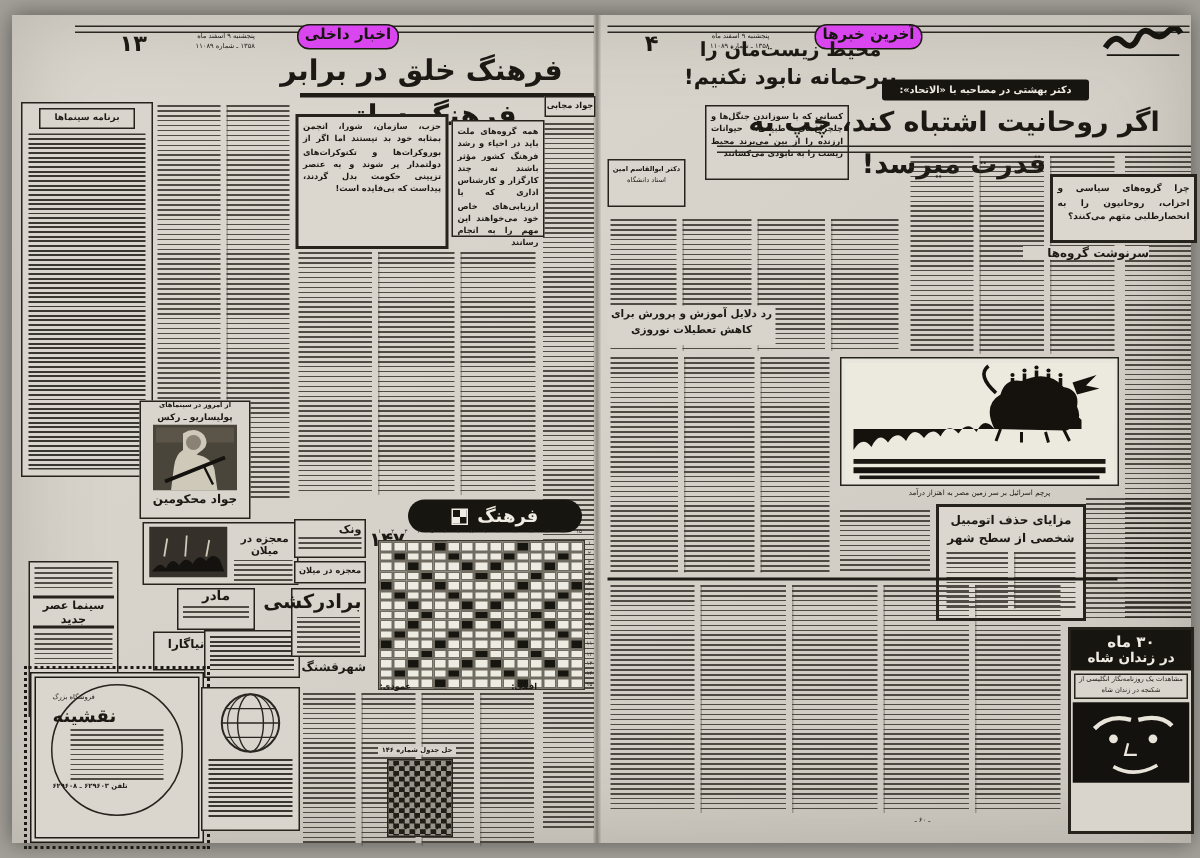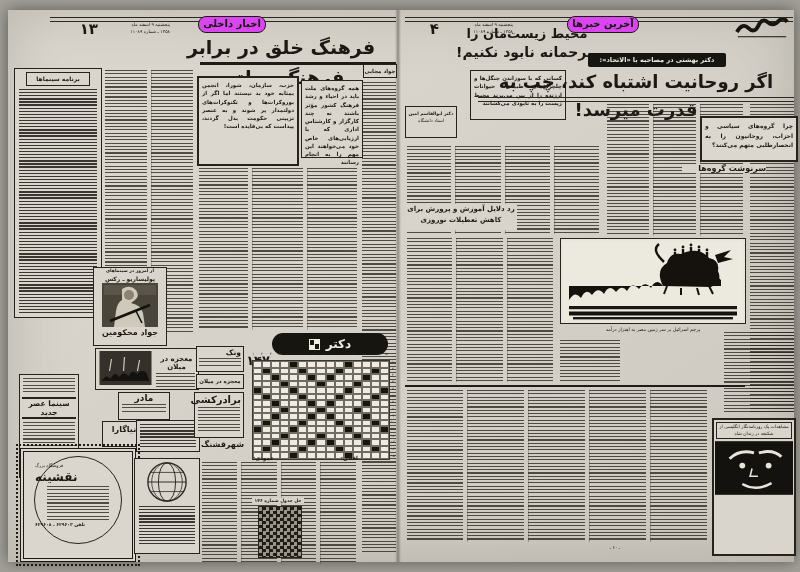--- a/index.html
+++ b/index.html
@@ -144,28 +144,28 @@
     </svg>
     <div class="ftext-dense" style="height:40px;margin:2px 4px;"></div>
   </div>
 
   <div class="abs box" style="left:196px;top:346px;width:46px;height:24px;">
     <div class="b" style="font-size:7.5px;padding:1px 2px;">ونک</div>
     <div class="ftext" style="height:8px;margin:0 2px;"></div>
   </div>
   <div class="abs box b ctr" style="left:196px;top:374px;width:46px;height:13px;font-size:5.5px;line-height:13px;">معجزه در میلان</div>
   <div class="abs box" style="left:194px;top:392px;width:48px;height:44px;">
-    <div class="b" style="font-size:10px;padding:1px 2px;">برادرکشی</div>
+    <div class="b" style="font-size:13px;padding:1px 2px;">برادرکشی</div>
     <div class="ftext" style="height:26px;margin:1px 3px;"></div>
   </div>
   <div class="abs b" style="left:196px;top:440px;width:48px;font-size:8px;">شهرقشنگ</div>
 
   <div class="abs b" style="left:246px;top:336px;width:24px;font-size:13px;margin-top:17px;">۱۴۷</div>
   <div class="abs" style="left:272px;top:333px;width:116px;height:22px;background:#17150f;border-radius:11px;display:flex;align-items:center;justify-content:center;gap:6px;">
-    <span class="b" style="color:#efece4;font-size:12px;">دکتر</span>
+    <span class="b" style="color:#efece4;font-size:12px;">فرهنگ</span>
     <span class="checker"></span>
   </div>
   <div id="xw-colnums" class="abs numrow" style="left:252px;top:352px;width:136px;height:7px;">
       <span>۱</span>
       <span>۲</span>
       <span>۳</span>
       <span>۴</span>
       <span>۵</span>
       <span>۶</span>
       <span>۷</span>
@@ -433,21 +433,21 @@
     </div>
   <div class="abs b ctr" style="left:252px;top:498px;width:52px;font-size:4.5px;background:#d8d4cb;">حل جدول شماره ۱۴۶</div>
   <div class="abs solthumb" style="left:258px;top:506px;width:42px;height:50px;"></div>
 
   <div class="abs dblrule" style="left:405px;top:17px;width:388px;"></div>
   <div class="abs b" style="left:421px;top:20px;width:18px;font-size:15px;">۴</div>
   <div class="abs t4" style="left:443px;top:22px;width:70px;">
     <div>پنجشنبه ۹ اسفند ماه</div>
     <div>۱۳۵۸ ـ شماره ۱۱۰۸۹</div>
   </div>
-  <div class="abs badge" style="left:567px;top:16px;width:70px;height:15px;">آخرین خبرها</div>
+  <div class="abs badge" style="left:543px;top:16px;width:70px;height:15px;">آخرین خبرها</div>
   <svg class="abs" viewBox="0 0 60 22" style="left:733px;top:18px;width:58px;height:22px;">
     <path d="M4 14 q6 -10 12 -4 t10 -2 q4 -9 10 -4 t12 -2 q5 -4 8 2" stroke="#17150f" stroke-width="4" fill="none"></path>
     <line x1="5" y1="19" x2="55" y2="19" stroke="#17150f" stroke-width="1.2"></line>
   </svg>
 
   <div class="abs ctr" style="left:452px;top:26px;width:150px;">
     <div class="hl" style="font-size:13px;">محیط زیست‌مان را</div>
     <div class="hl" style="font-size:14px;margin-top:3px;">بیرحمانه نابود نکنیم!</div>
   </div>
   <div class="abs box b t5 jst" style="left:470px;top:70px;width:88px;height:42px;padding:3px;">کسانی که با سوزاندن جنگل‌ها و چلچراغ‌های طبیعی، حیوانات ارزنده را از بین می‌برند محیط زیست را به نابودی می‌کشانند</div>
@@ -495,33 +495,44 @@
       <path d="M152 13 l16 -5 -7 7 9 2 -15 4 z" fill="#15120d"></path>
       <path d="M6 58 q6 -10 12 -2 q5 -11 11 -3 q6 -9 12 -1 q5 -11 12 -2 q6 -8 11 -1 q5 -10 12 -2 q6 -9 12 -1 q5 -11 12 -2 q6 -8 11 -1 q5 -10 12 -2 q6 -9 12 -1 q5 -11 12 -2 q6 -6 11 0 v6 H6 z" fill="#15120d"></path>
       <rect x="6" y="64" width="168" height="3.2" fill="#1b1813"></rect>
       <rect x="6" y="69.5" width="168" height="4" fill="#15120d"></rect>
       <rect x="10" y="75" width="160" height="2.4" fill="#1b1813"></rect>
     </svg>
   </div>
   <div class="abs ctr" style="left:560px;top:327px;width:186px;font-size:4.8px;">پرچم اسرائیل بر سر زمین مصر به اهتزاز درآمد</div>
   <div class="abs ftext" style="left:560px;top:340px;width:60px;height:42px;"></div>
 
+  <div class="abs box2" style="left:624px;top:336px;width:96px;height:74px;">
+    <div class="b ctr" style="font-size:8px;line-height:1.5;margin:3px 4px;">مزایای حذف اتومبیل شخصی از سطح شهر</div>
+    <div class="cols" style="height:38px;margin:0 3px;">
+        <div class="col ftext"></div>
+        <div class="col ftext"></div>
+      </div>
+  </div>
   <div class="abs ftext" style="left:724px;top:332px;width:70px;height:82px;"></div>
 
   <div class="abs rule" style="left:405px;top:385px;width:340px;height:2px;"></div>
   <div class="abs cols" style="left:405px;top:390px;width:304px;height:152px;">
       <div class="col ftext"></div>
       <div class="col ftext"></div>
       <div class="col ftext"></div>
       <div class="col ftext"></div>
       <div class="col ftext"></div>
     </div>
   <div class="abs ctr t4" style="left:598px;top:545px;width:34px;">ـ ۶۰ ـ</div>
 
   <div class="abs" style="left:712px;top:418px;width:84px;height:138px;border:2px solid #26231d;background:#d9d5cc;box-sizing:border-box;">
+    <div class="ctr" style="background:#17150f;color:#efece4;padding:3px 0;">
+      <div class="b" style="font-size:10px;">۳۰ ماه</div>
+      <div class="b" style="font-size:9px;">در زندان شاه</div>
+    </div>
     <div class="box t4 ctr" style="margin:2px;padding:1px;">مشاهدات یک روزنامه‌نگار انگلیسی از شکنجه در زندان شاه</div>
     <svg viewBox="0 0 80 55" style="width:78px;height:54px;margin:1px auto;">
       <rect width="80" height="55" fill="#14120e"></rect>
       <path d="M15 18 Q25 8 40 12 M45 12 Q60 8 68 16" stroke="#e8e4da" stroke-width="3" fill="none"></path>
       <circle cx="28" cy="25" r="3" fill="#e8e4da"></circle>
         <circle cx="55" cy="25" r="3" fill="#e8e4da"></circle>
       <path d="M38 28 l-2 8 h8" stroke="#e8e4da" stroke-width="1.6" fill="none"></path>
       <path d="M28 44 Q42 52 58 43" stroke="#e8e4da" stroke-width="2.4" fill="none"></path>
     </svg>
   </div>

